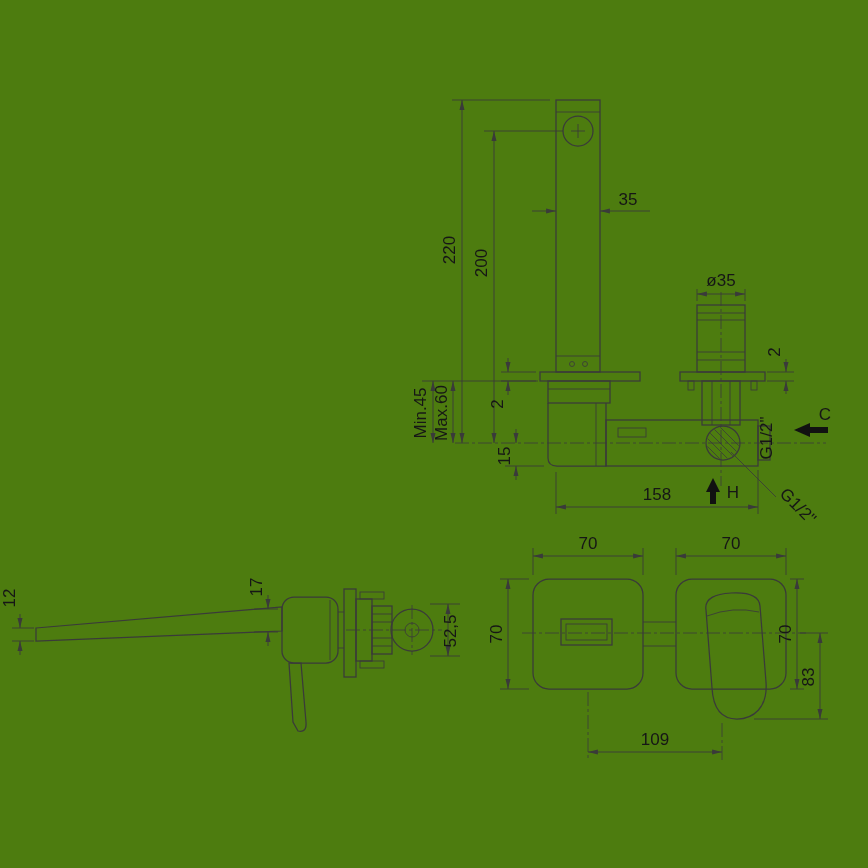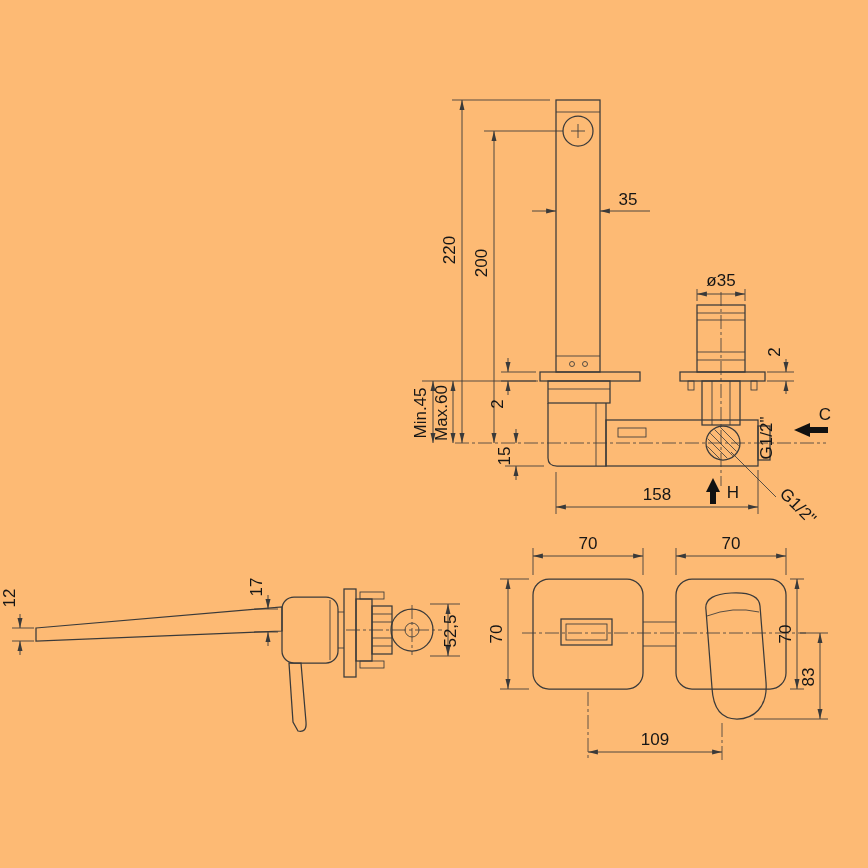--- a/index.html
+++ b/index.html
@@ -1,16 +1,16 @@
 <!DOCTYPE html>
 <html><head>
 <meta charset="utf-8">
 <style>
   html,body{margin:0;padding:0;background:#ffffff;}
-  .canvas{position:relative;width:868px;height:868px;background:#fdba74;overflow:hidden;}
+  .canvas{position:relative;width:868px;height:868px;background:#4d7c0f;overflow:hidden;}
   svg{display:block;}
   text{font-family:"Liberation Sans","DejaVu Sans",sans-serif;font-size:17px;fill:#161616;}
   .obj{fill:none;stroke:#3a3a3a;stroke-width:1.25;}
   .thin{fill:none;stroke:#3a3a3a;stroke-width:0.85;}
   .dim{fill:none;stroke:#3a3a3a;stroke-width:0.9;}
   .cl{fill:none;stroke:#3a3a3a;stroke-width:0.8;stroke-dasharray:14 3 3 3;}
   .hatch{stroke:#3a3a3a;stroke-width:0.8;}
   .fillblk{fill:#111111;stroke:none;}
 </style>
 </head>

